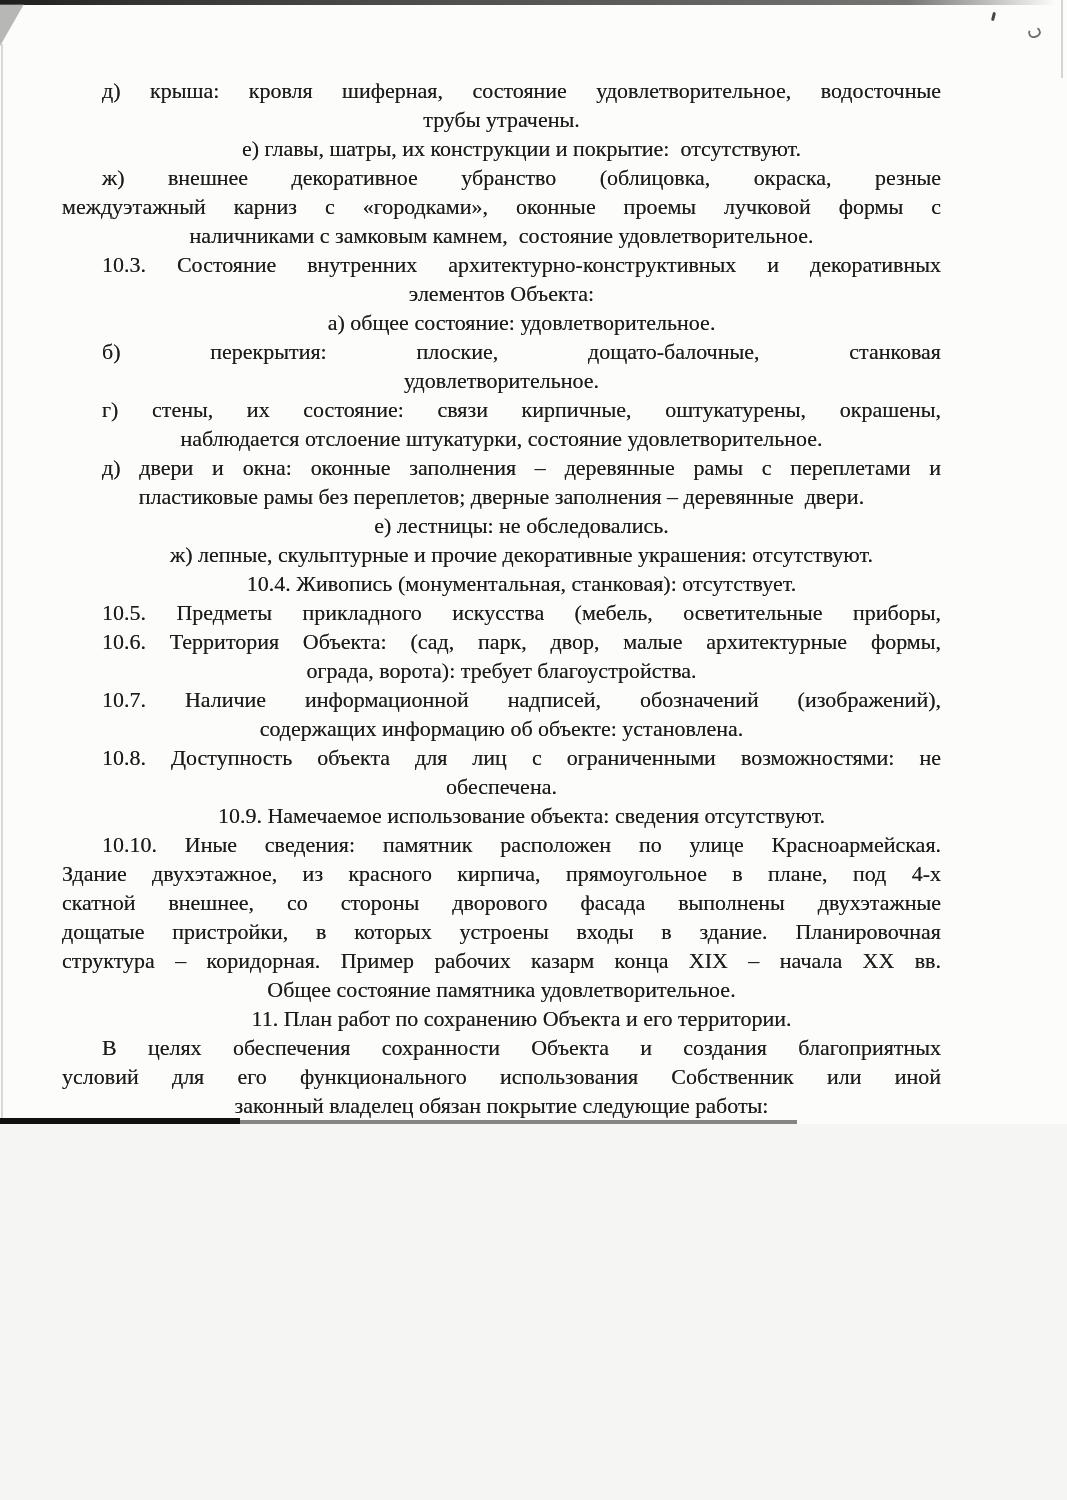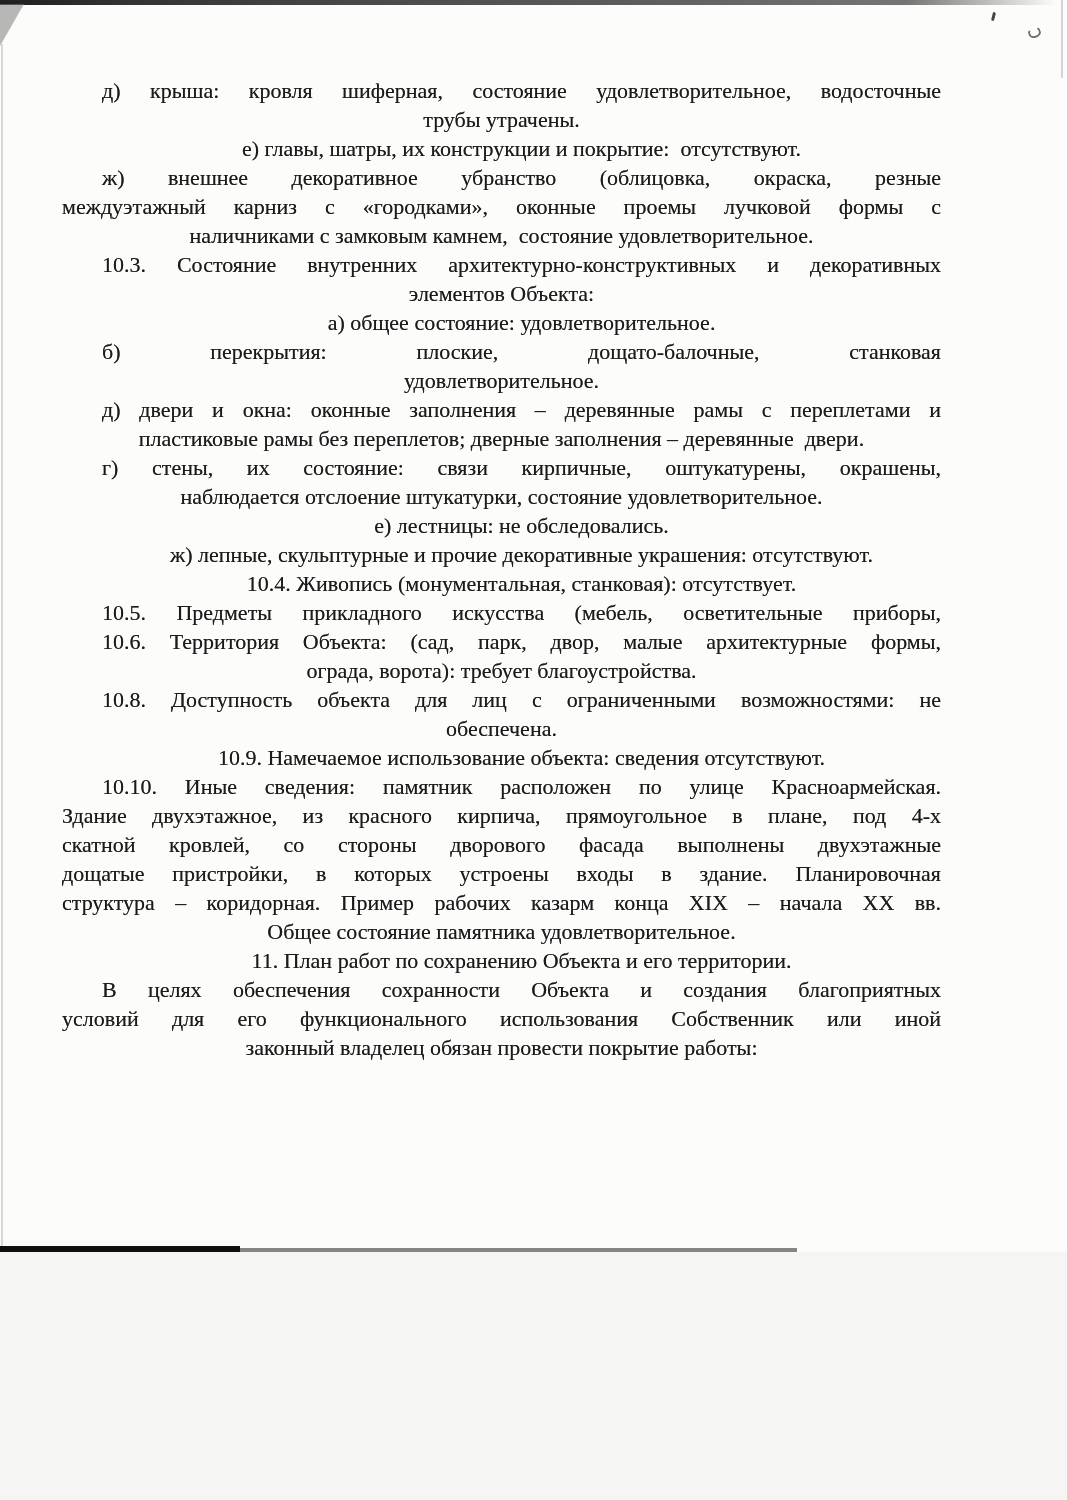--- a/index.html
+++ b/index.html
@@ -8,21 +8,21 @@
   }
   body {
     width: 1067px;
     height: 1500px;
     overflow: hidden;
     background: #f5f5f3;
   }
   .page {
     position: relative;
     width: 1067px;
-    height: 1252px;
+    height: 1124px;
     background: var(--paper, #fcfcfb);
     overflow: hidden;
   }
   
   .edge-top {
     position: absolute; top: 0; left: 0;
     width: 1067px; height: 5px;
     background: linear-gradient(to right,
       #1f1f1f 0%, #333 12%, #4a4a4a 35%, #5d5d5d 60%, #757575 85%, rgba(120,120,120,0) 99%);
   }
@@ -128,60 +128,64 @@
         <div class="line last">элементов Объекта:</div>
       </div>
       <div class="para">
         <div class="line last indent">а) общее состояние: удовлетворительное.</div>
       </div>
       <div class="para">
         <div class="line indent">б) перекрытия: плоские, дощато-балочные, станковая</div>
         <div class="line last">удовлетворительное.</div>
       </div>
       <div class="para">
+        <div class="line indent">г) стены, их состояние: связи кирпичные, оштукатурены, окрашены,</div>
+        <div class="line last">наблюдается отслоение штукатурки, состояние удовлетворительное.</div>
+      </div>
+      <div class="para">
         <div class="line indent">д) двери и окна: оконные заполнения – деревянные рамы с переплетами и</div>
         <div class="line last">пластиковые рамы без переплетов; дверные заполнения – деревянные  двери.</div>
-      </div>
-      <div class="para">
-        <div class="line indent">г) стены, их состояние: связи кирпичные, оштукатурены, окрашены,</div>
-        <div class="line last">наблюдается отслоение штукатурки, состояние удовлетворительное.</div>
       </div>
       <div class="para">
         <div class="line last indent">е) лестницы: не обследовались.</div>
       </div>
       <div class="para">
         <div class="line last indent">ж) лепные, скульптурные и прочие декоративные украшения: отсутствуют.</div>
       </div>
       <div class="para">
         <div class="line last indent">10.4. Живопись (монументальная, станковая): отсутствует.</div>
       </div>
       <div class="para">
         <div class="line indent">10.5. Предметы прикладного искусства (мебель, осветительные приборы,</div>
       </div>
       <div class="para">
         <div class="line indent">10.6. Территория Объекта: (сад, парк, двор, малые архитектурные формы,</div>
         <div class="line last">ограда, ворота): требует благоустройства.</div>
       </div>
       <div class="para">
+        <div class="line indent">10.7. Наличие информационной надписей, обозначений (изображений),</div>
+        <div class="line last">содержащих информацию об объекте: установлена.</div>
+      </div>
+      <div class="para">
         <div class="line indent">10.8. Доступность объекта для лиц с ограниченными возможностями: не</div>
         <div class="line last">обеспечена.</div>
       </div>
       <div class="para">
         <div class="line last indent">10.9. Намечаемое использование объекта: сведения отсутствуют.</div>
       </div>
       <div class="para">
         <div class="line indent">10.10. Иные сведения: памятник расположен по улице Красноармейская.</div>
         <div class="line">Здание двухэтажное, из красного кирпича, прямоугольное в плане, под 4-х</div>
-        <div class="line">скатной кровлей, со стороны дворового фасада выполнены двухэтажные</div>
+        <div class="line">скатной внешнее, со стороны дворового фасада выполнены двухэтажные</div>
         <div class="line">дощатые пристройки, в которых устроены входы в здание. Планировочная</div>
         <div class="line">структура – коридорная. Пример рабочих казарм конца XIX – начала XX вв.</div>
         <div class="line last">Общее состояние памятника удовлетворительное.</div>
       </div>
       <div class="para">
         <div class="line last indent">11. План работ по сохранению Объекта и его территории.</div>
       </div>
       <div class="para">
         <div class="line indent">В целях обеспечения сохранности Объекта и создания благоприятных</div>
         <div class="line">условий для его функционального использования Собственник или иной</div>
-        <div class="line last">законный владелец обязан провести покрытие работы:</div>
+        <div class="line last">законный владелец обязан покрытие следующие работы:</div>
       </div>
     </div>
 </div>
 
 </body></html>

